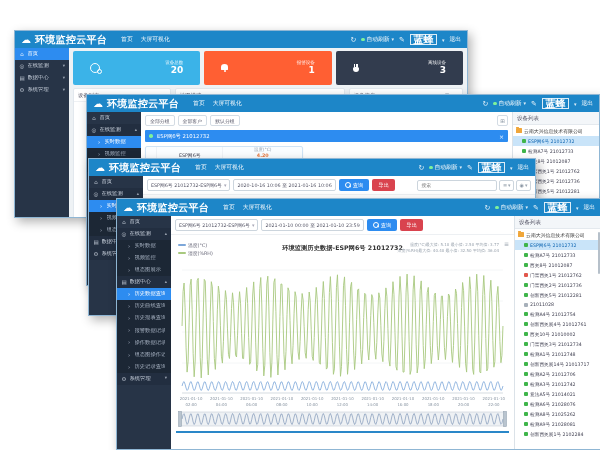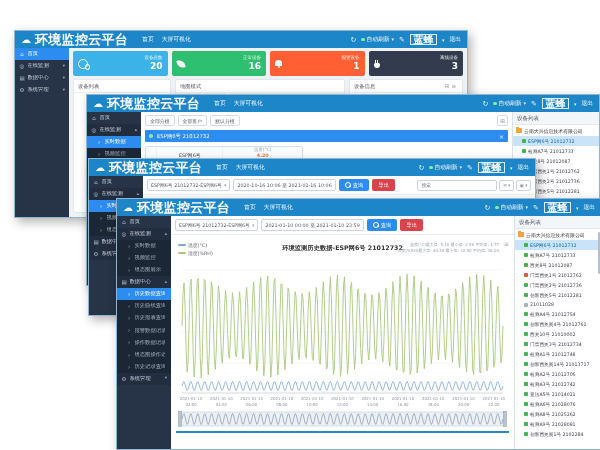--- a/index.html
+++ b/index.html
@@ -9,21 +9,21 @@
        display:flex;flex-direction:column;overflow:hidden}
   .w1{left:14px;top:30px;width:452px;height:186px;z-index:1}
   .w2{left:86px;top:94px;width:512px;height:190px;z-index:2}
   .w3{left:88px;top:158px;width:446px;height:156px;z-index:3}
   .w4{left:116px;top:198px;width:484px;height:250px;z-index:4}
 
   
   .win-head{height:17px;flex:0 0 auto;background:#1d86c8;color:#fff;display:flex;align-items:center;
             padding:0 6px;gap:4px;white-space:nowrap}
   .logo{font-size:10px;line-height:1}
-  .win-title{font-size:13px;font-weight:bold;letter-spacing:.3px}
+  .win-title{font-size:10px;font-weight:bold;letter-spacing:.3px}
   .top-nav{display:flex;gap:8px;margin-left:10px;font-size:5.8px;opacity:.95}
   .head-right{margin-left:auto;display:flex;align-items:center;gap:5px;font-size:5.8px}
   .hr-icon{font-size:7px;opacity:.9}
   .green-dot{width:3.5px;height:3.5px;border-radius:50%;background:#7ef29a;display:inline-block;margin-right:1.5px}
   .brand-chip{border:1px solid rgba(255,255,255,.85);padding:0 2.5px;font-size:10px;font-weight:bold;line-height:9px}
   .caret{font-size:5px;opacity:.85}
 
   .win-body{flex:1;display:flex;min-height:0}
 
   
@@ -59,22 +59,22 @@
   .tree-item.selected{background:#c9e4f9;color:#1268b3}
   .dev-dot{width:4px;height:4px;border-radius:1px;flex:0 0 auto}
   .dev-dot.on{background:#3fb54a}
   .dev-dot.alarm{background:#e2574c}
   .dev-dot.off{background:#a7b0ba}
   .tree-scrollbar{position:absolute;right:1px;top:16px;width:2.5px;height:42px;border-radius:2px;background:#b6c0ca}
 
   
   .w1 .content{background:#eef2f5}
   .cards{display:flex;gap:4px;padding:3px 4px}
-  .stat-card{flex:1;height:25px;border-radius:2px;color:#fff;display:flex;align-items:center;
-             justify-content:space-between;padding:0 5px;overflow:hidden}
+  .stat-card{flex:1;height:34px;border-radius:2px;color:#fff;display:flex;align-items:center;
+             justify-content:space-between;padding:0 17px;overflow:hidden}
   .card-meta{text-align:right;line-height:1.25}
   .card-label{font-size:4.5px;opacity:.9}
   .card-value{font-size:9px;font-weight:bold}
   .cicon{flex:0 0 auto;display:inline-block}
   .icon-gears{width:8px;height:8px;border:1.4px solid rgba(255,255,255,.95);border-radius:50%;position:relative}
   .icon-gears::after{content:"";position:absolute;right:-3px;bottom:-2px;width:3.5px;height:3.5px;border:1.1px solid #fff;border-radius:50%}
   .icon-leaf{width:8px;height:8px;background:rgba(255,255,255,.95);border-radius:0 80% 0 80%;transform:rotate(-12deg)}
   .icon-bell{width:7px;height:6px;background:#fff;border-radius:50% 50% 8% 8%;position:relative;margin-bottom:2px}
   .icon-bell::after{content:"";position:absolute;left:2.5px;bottom:-2px;width:2px;height:2px;border-radius:50%;background:#fff}
   .icon-plug{width:6px;height:5px;background:#fff;border-radius:1.5px 1.5px 3px 3px;position:relative;margin-top:3px}
@@ -192,27 +192,20 @@
       <div class="cards">
 
           <div class="stat-card" style="background: rgb(59, 179, 232);">
             <span class="cicon icon-gears"></span>
             <span class="card-meta">
               <div class="card-label">设备总数</div>
               <div class="card-value">20</div>
             </span>
           </div>
 
-          <div class="stat-card" style="background: rgb(47, 191, 113);">
-            <span class="cicon icon-leaf"></span>
-            <span class="card-meta">
-              <div class="card-label">正常设备</div>
-              <div class="card-value">16</div>
-            </span>
-          </div>
 
           <div class="stat-card" style="background: rgb(255, 95, 51);">
             <span class="cicon icon-bell"></span>
             <span class="card-meta">
               <div class="card-label">报警设备</div>
               <div class="card-value">1</div>
             </span>
           </div>
 
           <div class="stat-card" style="background: rgb(50, 60, 78);">

